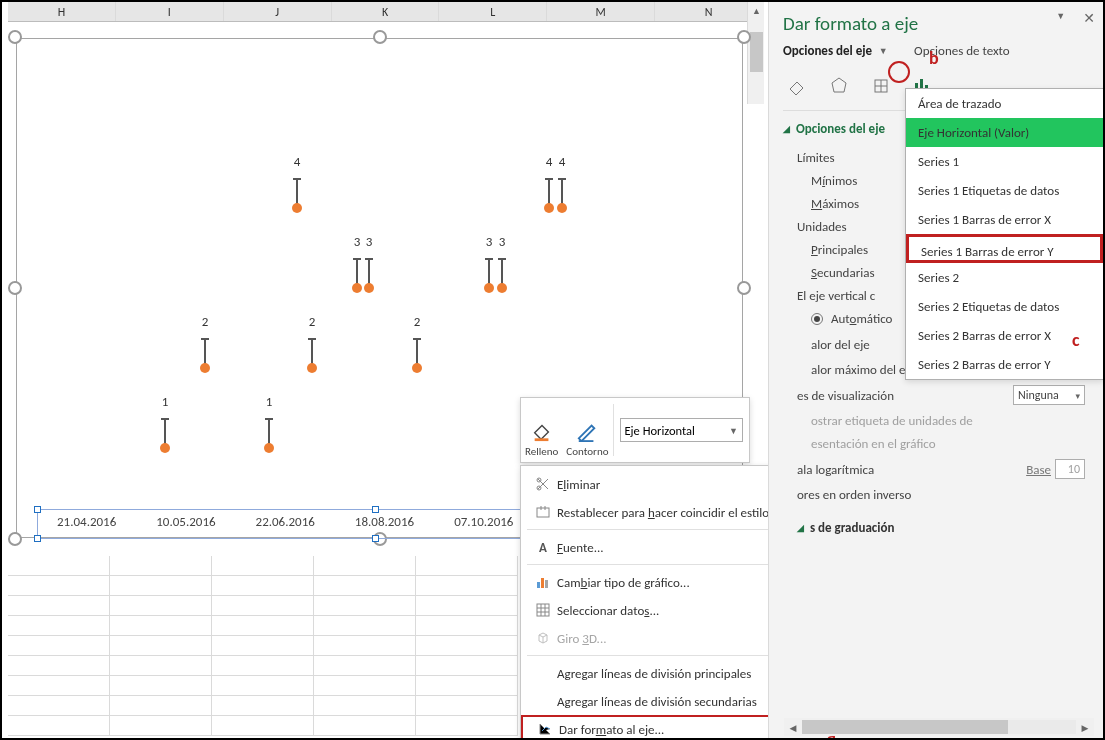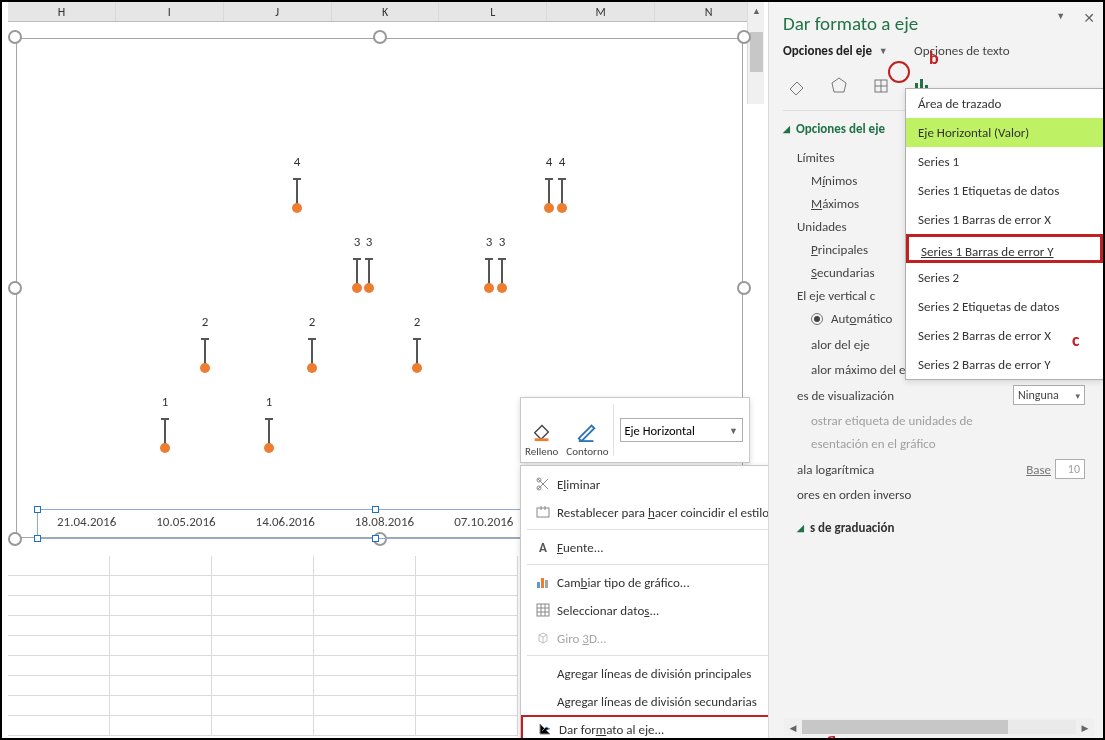--- a/index.html
+++ b/index.html
@@ -232,22 +232,22 @@
     width: 199px;
     background: #fff;
     border: 1px solid #b0b0b0;
     box-shadow: 0 2px 6px rgba(0,0,0,0.12);
   }
   .dd-list .ddi {
     height: 29px; line-height:29px;
     padding: 0 12px;
     font-size: 13px; color:#333;
   }
-  .dd-list .ddi.selected { background: #bef264; }
-  .dd-list .ddi.boxed { border: 3px solid #c02020; text-decoration: underline; }
+  .dd-list .ddi.selected { background: #22c55e; }
+  .dd-list .ddi.boxed { border: 3px solid #c02020; }
   
   .pane-hscroll {
     position: absolute; left: 782px; bottom: 2px;
     width: 310px; height: 18px; background:#f0f0f0;
     display:flex; align-items:center;
   }
   .pane-hscroll .arrow { width:18px; text-align:center; color:#666; font-size:9px;}
   .pane-hscroll .track { flex:1; height:14px; background:#eaeaea; position:relative; }
   .pane-hscroll .thumb { position:absolute; left:0; width:75%; height:14px; background:#c7c7c7; }
 </style>
@@ -337,21 +337,21 @@
     <div class="grab" style="left:calc(50% - 4px); top:-4px"></div>
     <div class="grab" style="right:-4px; top:-4px"></div>
     <div class="grab" style="left:-4px; bottom:-4px"></div>
     <div class="grab" style="left:calc(50% - 4px); bottom:-4px"></div>
     <div class="grab" style="right:-4px; bottom:-4px"></div>
   </div>
 
   <div class="x-axis">
     <div class="xt">21.04.2016</div>
     <div class="xt">10.05.2016</div>
-    <div class="xt">14.06.2016</div>
+    <div class="xt">22.06.2016</div>
     <div class="xt">18.08.2016</div>
     <div class="xt">07.10.2016</div>
     <div class="xt">26.11.2016</div>
     <div class="xt">15.01.</div>
   </div>
 </div>
 
 <div class="sheet-grid">
   <div class="row">
       <div class="cell"></div>

